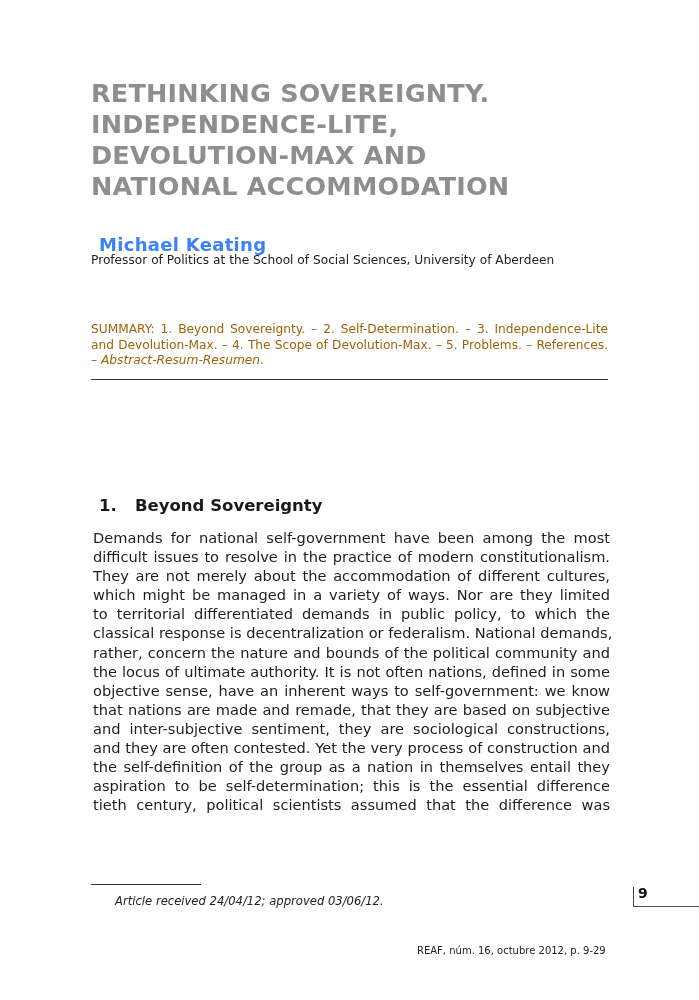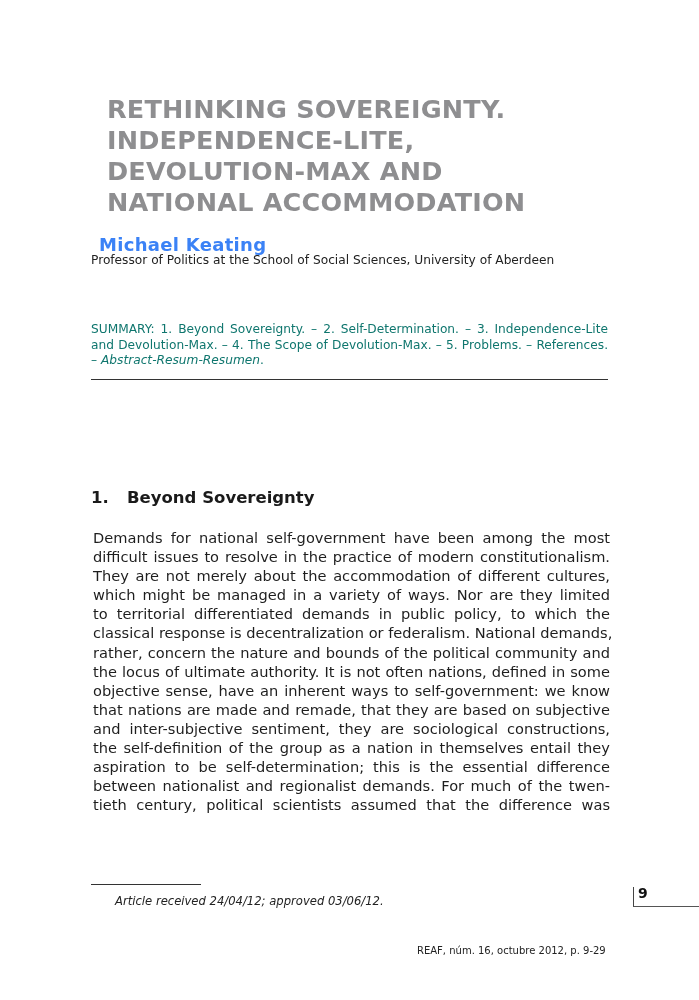--- a/index.html
+++ b/index.html
@@ -1,29 +1,29 @@
 <!DOCTYPE html>
 <html><head>
 <meta charset="utf-8">
 <style>
   html, body { margin: 0; padding: 0; background: #ffffff; }
   body { width: 699px; height: 1000px; position: relative; overflow: hidden;
          font-family: "DejaVu Sans", "Liberation Sans", sans-serif; color: #1e1e1e; }
-  .title { position: absolute; left: 91px; top: 78px; width: 520px; margin: 16px;
+  .title { position: absolute; left: 91px; top: 78px; width: 520px; margin: 0;
            font-family: "DejaVu Sans", sans-serif; font-weight: bold; color: #8e8e90;
            font-size: 25.5px; line-height: 31px; letter-spacing: 0.2px; text-transform: uppercase; }
   .title span { display: block; white-space: nowrap; }
   .author { position: absolute; left: 91px; top: 226px; margin: 8px; font-weight: bold;
             font-size: 18px; color: #3b82f6; letter-spacing: 0.3px; }
   .affil { position: absolute; left: 91px; top: 253px; font-size: 12.2px; color: #222; white-space: nowrap; }
   .summary { position: absolute; left: 91px; top: 322px; width: 517px; font-size: 12.2px;
-             line-height: 15.5px; color: #0f766e; text-align: justify; }
+             line-height: 15.5px; color: #a16207; text-align: justify; }
   .summary i { font-style: italic; }
   .rule { position: absolute; left: 91px; top: 379px; width: 517px; height: 1px; background: #333; }
-  .section-head { position: absolute; left: 91px; top: 488px; margin: 0; font-size: 16.5px;
+  .section-head { position: absolute; left: 91px; top: 488px; margin: 8px; font-size: 16.5px;
                   font-weight: bold; color: #1a1a1a; white-space: nowrap; }
   .section-head .num { display: inline-block; width: 36px; }
   .body-text { position: absolute; left: 93px; top: 528px; width: 517px; font-size: 14.6px;
                line-height: 19.1px; color: #1e1e1e; }
   .body-text span { display: block; text-align: justify; text-align-last: justify; white-space: nowrap; }
   .fn-rule { position: absolute; left: 91px; top: 884px; width: 110px; height: 1px; background: #333; }
   .footnote { position: absolute; left: 91px; top: 894px; font-size: 11.6px; font-style: italic; color: #222; white-space: nowrap; margin-left: 24px; }
   .page-num { position: absolute; left: 633px; top: 887px; width: 66px; height: 19px;
               border-left: 1.5px solid #444; border-bottom: 1.5px solid #555; }
   .page-num span { position: absolute; left: 4px; top: -2px; font-size: 14px; font-weight: bold; color: #111; }
@@ -55,23 +55,23 @@
     <span>difficult issues to resolve in the practice of modern constitutionalism.</span>
     <span>They are not merely about the accommodation of different cultures,</span>
     <span>which might be managed in a variety of ways. Nor are they limited</span>
     <span>to territorial differentiated demands in public policy, to which the</span>
     <span>classical response is decentralization or federalism. National demands,</span>
     <span>rather, concern the nature and bounds of the political community and</span>
     <span>the locus of ultimate authority. It is not often nations, defined in some</span>
     <span>objective sense, have an inherent ways to self-government: we know</span>
     <span>that nations are made and remade, that they are based on subjective</span>
     <span>and inter-subjective sentiment, they are sociological constructions,</span>
+    <span>and they are often contested. Yet the very process of construction and</span>
     <span>the self-definition of the group as a nation in themselves entail they</span>
     <span>aspiration to be self-determination; this is the essential difference</span>
-    <span>between nationalist and regionalist demands. For much of the twen-</span>
     <span style="text-align-last: justify;">tieth century, political scientists assumed that the difference was</span>
   </div>
 
 <div class="fn-rule"></div>
 <div class="footnote">Article received 24/04/12; approved 03/06/12.</div>
 
 <div class="page-num">
   <span>9</span>
 </div>
 

